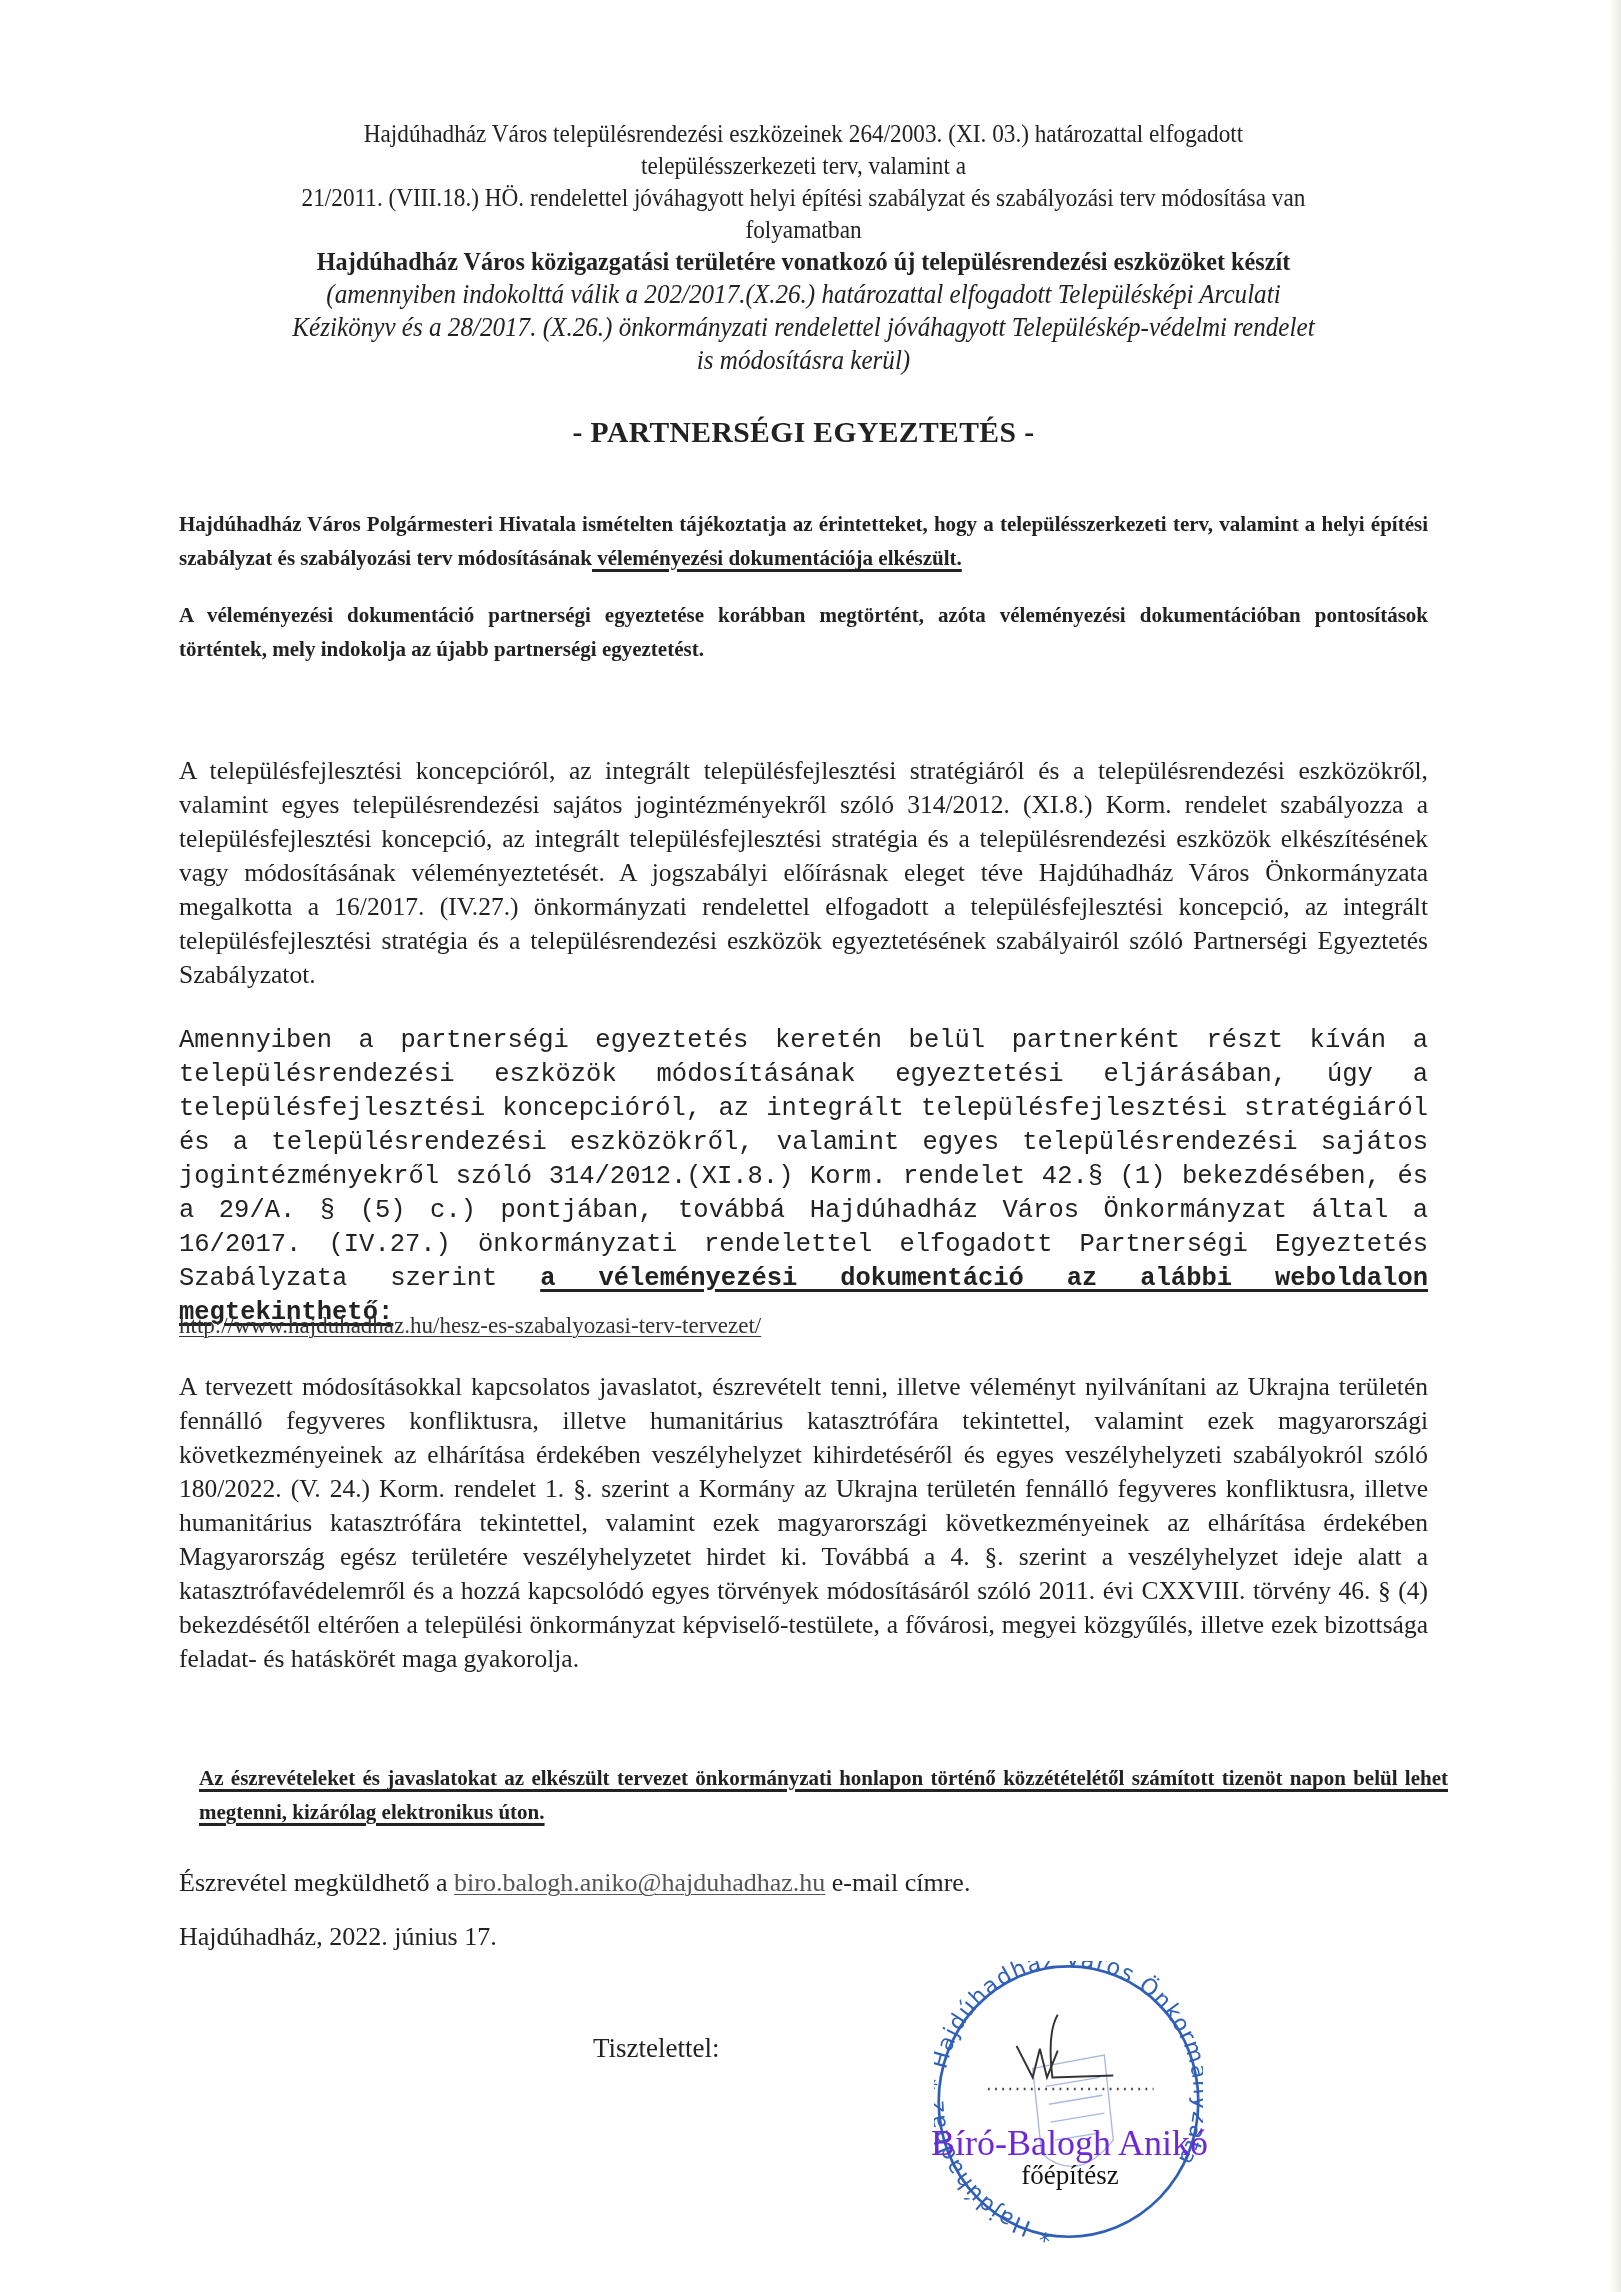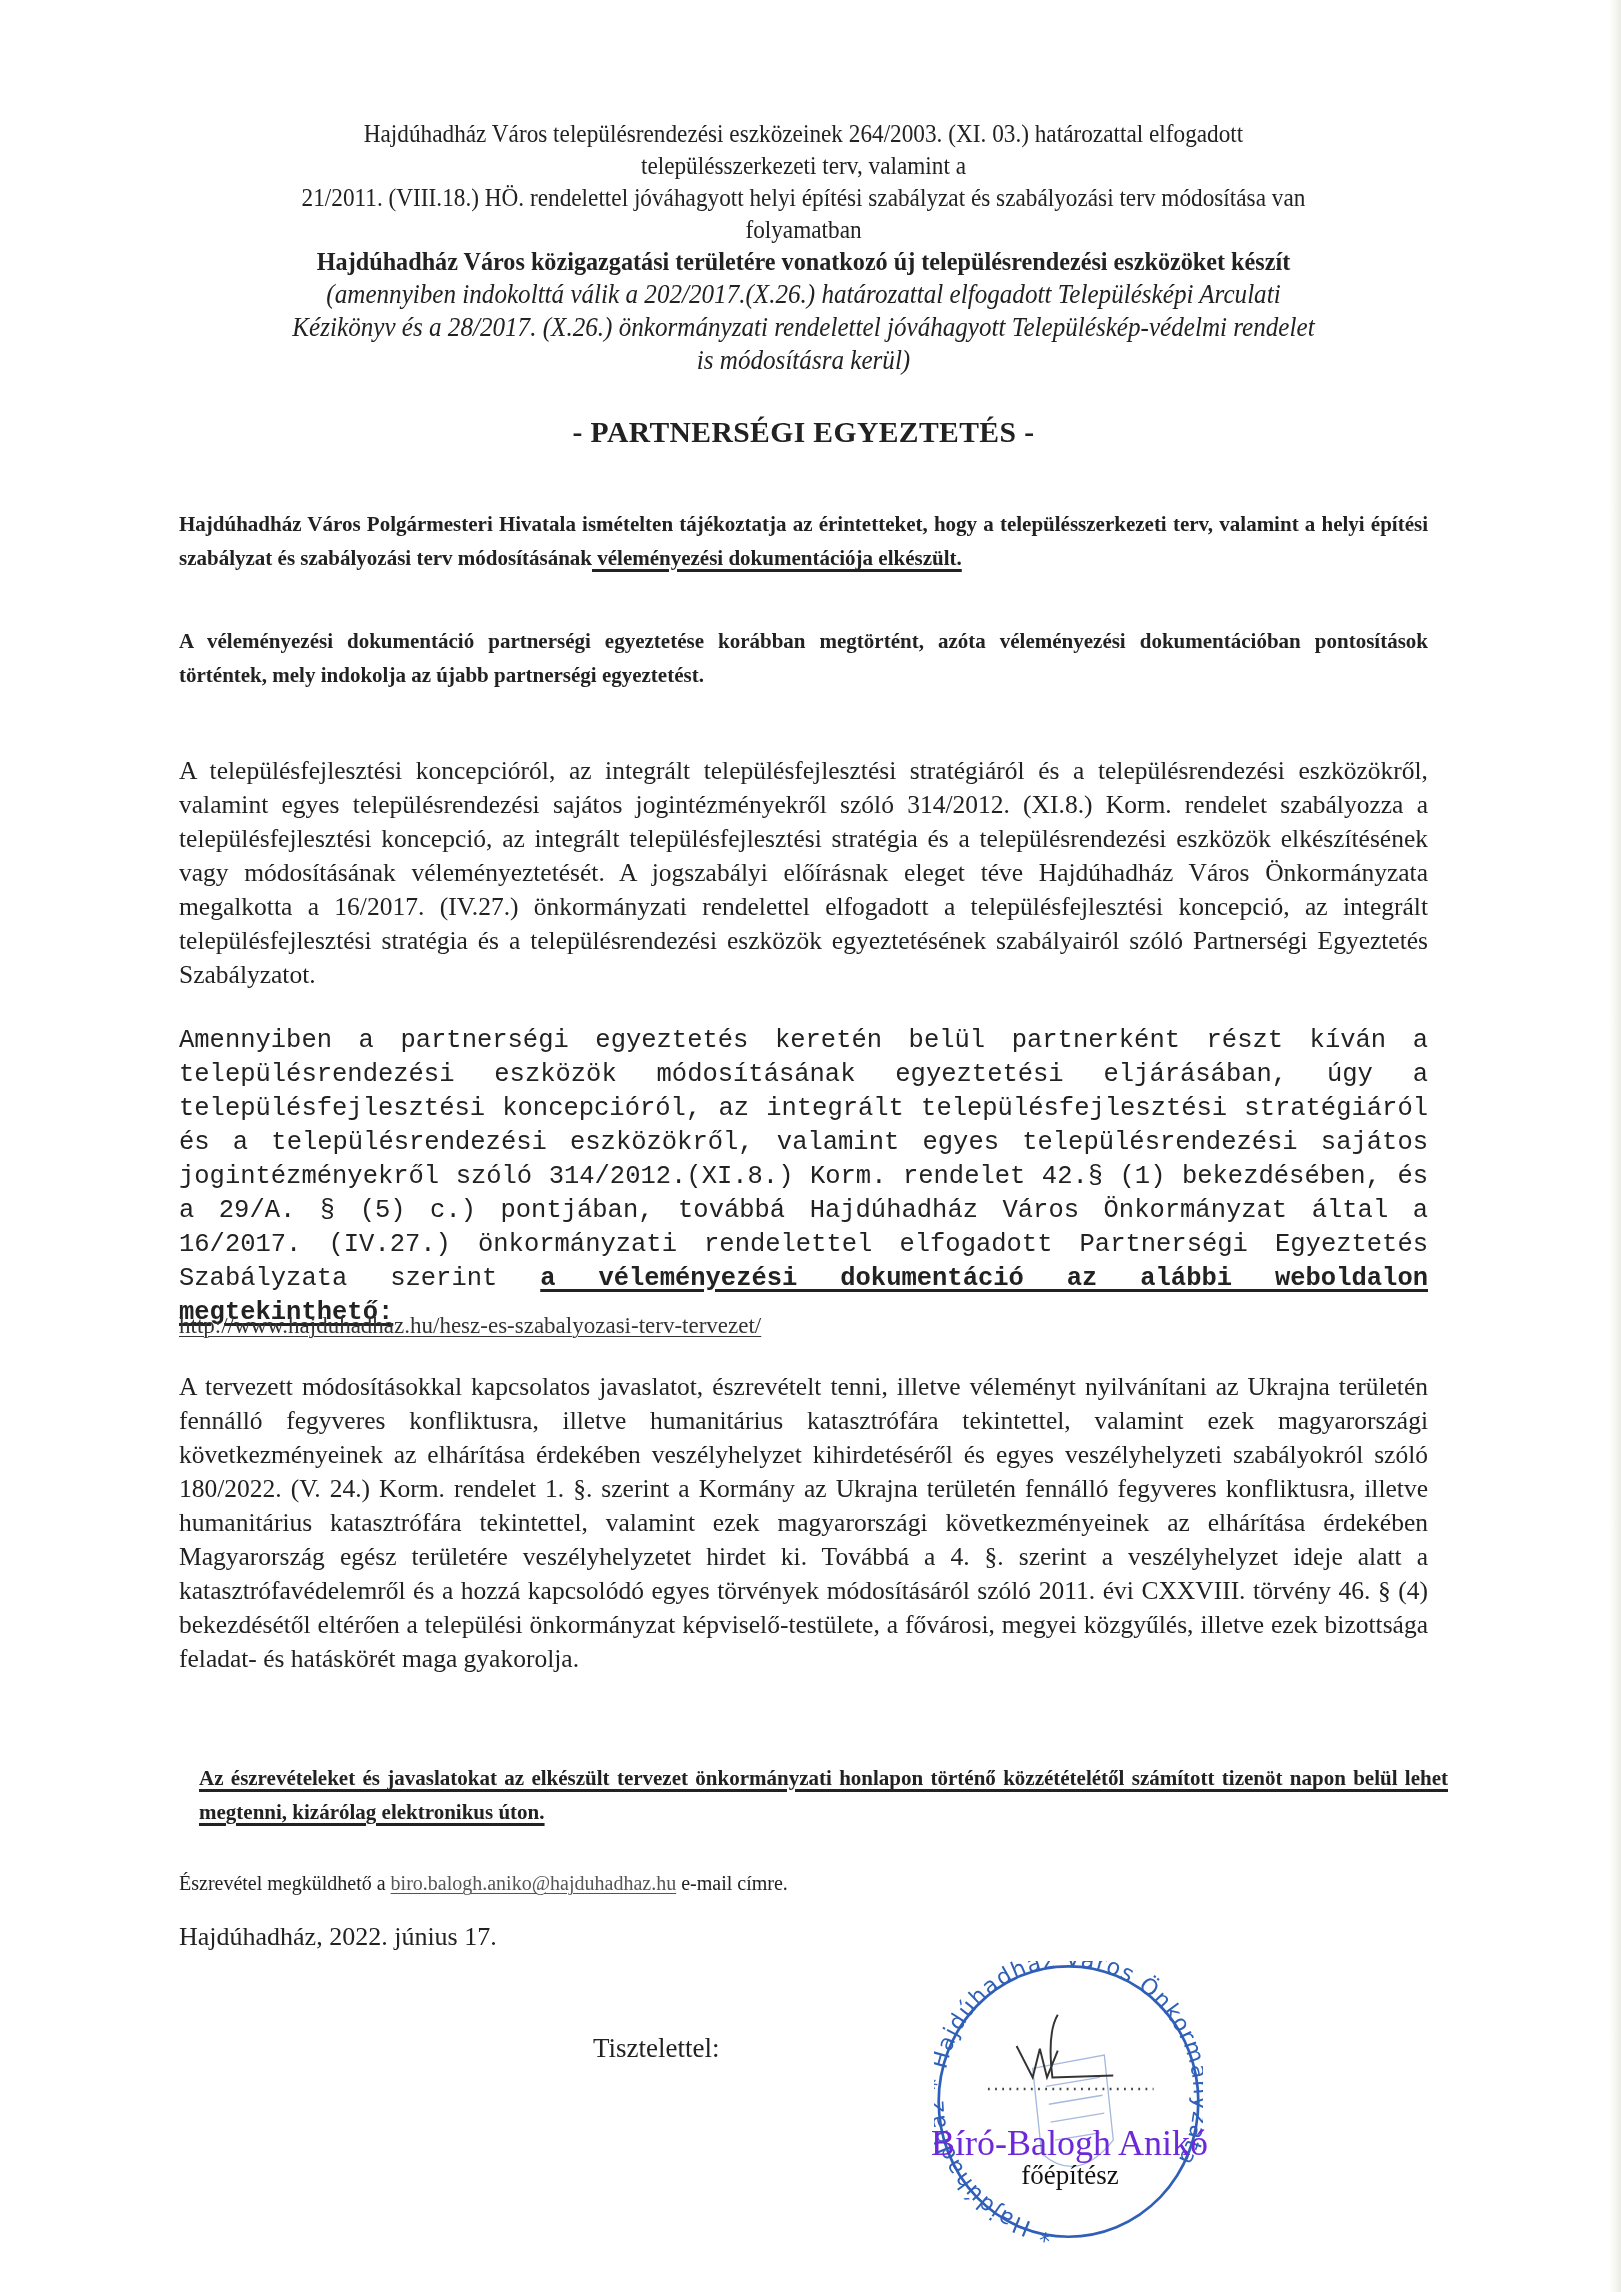--- a/index.html
+++ b/index.html
@@ -53,27 +53,27 @@
     }
     .para {
       font-size: 25.5px;
       line-height: 34px;
       text-align: justify;
     }
     .para.bold { font-weight: bold; font-size: 21px; line-height: 34px; }
     .u { text-decoration: underline; text-decoration-thickness: 2.7px; text-underline-offset: 3.6px; }
     .u-thin { text-decoration: underline; text-decoration-thickness: 0.9px; text-underline-offset: 2.7px; color: #555; }
     .p1 { top: 507px; }
-    .p2 { top: 624px; }
+    .p2 { top: 598px; }
     .p3 { top: 716px; margin-top: 38px; }
     .p4 { top: 1024px; font-family: Liberation Mono, monospace; }
     .url { top: 1309px; font-size: 23px; }
     .p5 { top: 1370px; }
     .p6 { top: 1761px; margin-left: 20px; }
-    .p7 { top: 1866px; font-size: 20px; }
+    .p7 { top: 1866px; font-size: 26px; }
     .date { top: 1920px; font-size: 26px; }
     .greeting {
       position: absolute;
       left: 593px; top: 2033px;
       font-size: 27px;
     }
     .stamp {
       position: absolute;
       left: 934px; top: 1961px;
       width: 269px; height: 282px;

